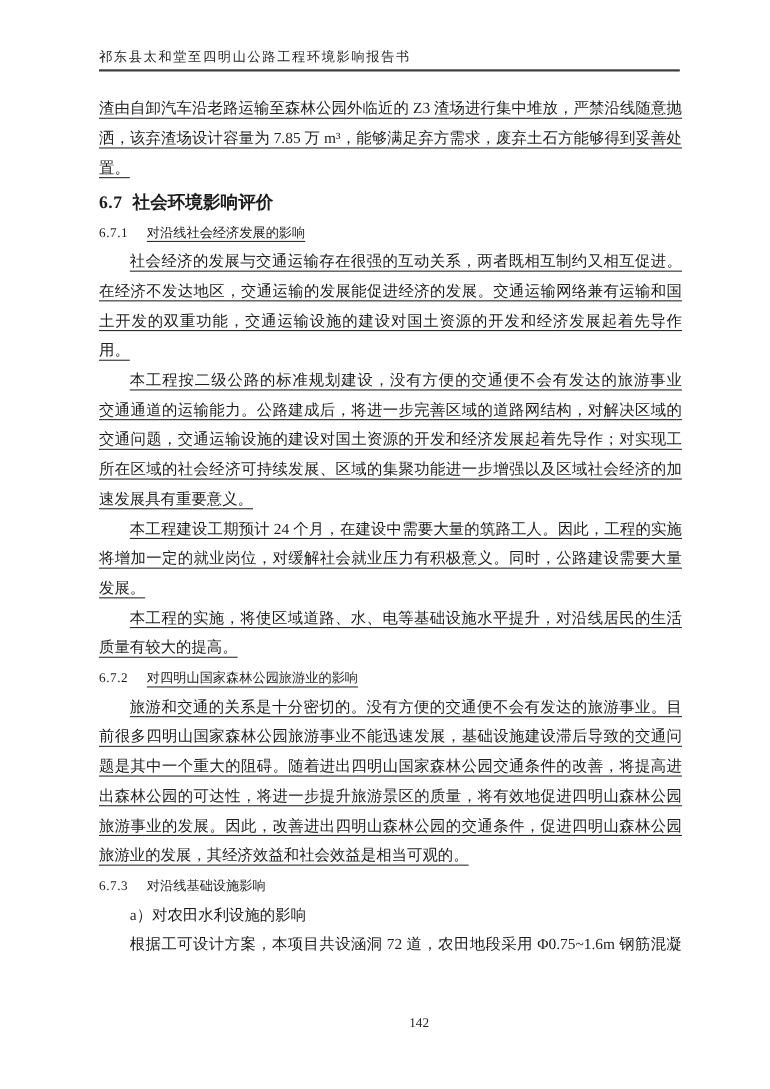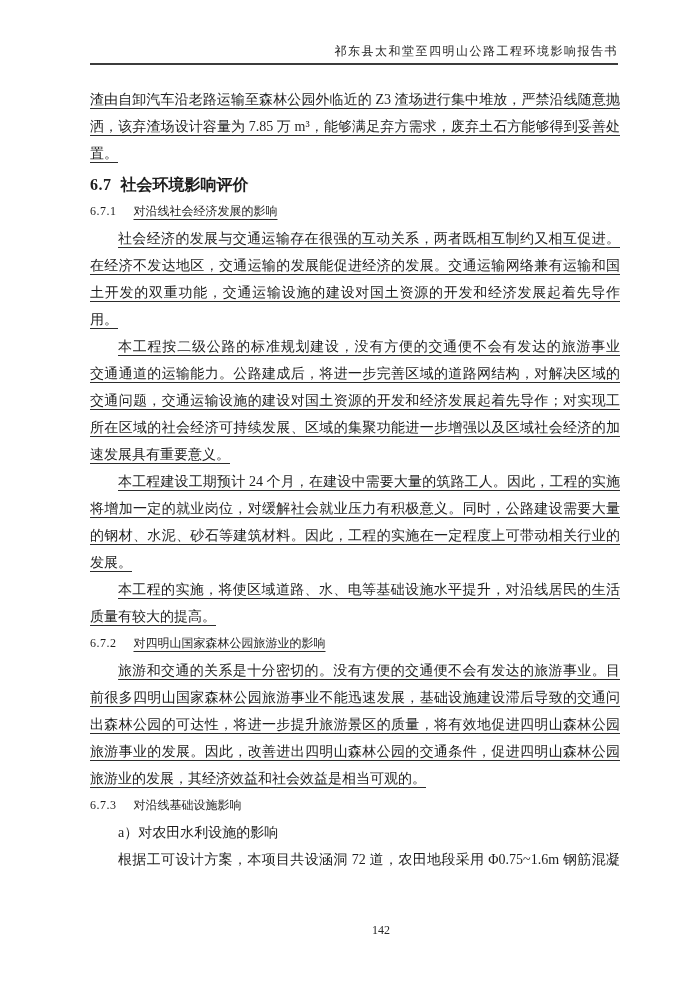--- a/index.html
+++ b/index.html
@@ -7,21 +7,20 @@
     position: relative;
     width: 700px;
     height: 990px;
     background: #ffffff;
     font-family: "Liberation Serif", "DejaVu Serif", serif;
     color: #1d1d1d;
     overflow: hidden;
   }
   .header { position: absolute; top: 0; left: 90px; width: 528px; }
   .header-title {
-    text-align: right;
     font-size: 12px;
     padding-top: 43px;
     color: #262626;
     letter-spacing: 1.5px;
   }
   .header-rule { border-bottom: 2px solid #3c3c3c; margin-top: 3px; }
 
   .content {
     position: absolute;
     left: 90px;
@@ -82,31 +81,31 @@
       <div>
         <div class="line fill indent"><span class="u">本工程按二级公路的标准规划建设，没有方便的交通便不会有发达的旅游事业</span></div>
         <div class="line fill"><span class="u">交通通道的运输能力。公路建成后，将进一步完善区域的道路网结构，对解决区域的</span></div>
         <div class="line fill"><span class="u">交通问题，交通运输设施的建设对国土资源的开发和经济发展起着先导作；对实现工程</span></div>
         <div class="line fill"><span class="u">所在区域的社会经济可持续发展、区域的集聚功能进一步增强以及区域社会经济的加</span></div>
         <div class="line"><span class="u">速发展具有重要意义。</span></div>
       </div>
       <div>
         <div class="line fill indent"><span class="u">本工程建设工期预计 24 个月，在建设中需要大量的筑路工人。因此，工程的实施</span></div>
         <div class="line fill"><span class="u">将增加一定的就业岗位，对缓解社会就业压力有积极意义。同时，公路建设需要大量</span></div>
-        <div class="line fill"><span class="u">的钢材、水泥、砂石等建筑材料。因此，工程的实施在一定程度上可带动相关行业的</span></div>
         <div class="line"><span class="u">发展。</span></div>
       </div>
       <div>
         <div class="line fill indent"><span class="u">本工程的实施，将使区域道路、水、电等基础设施水平提升，对沿线居民的生活</span></div>
         <div class="line"><span class="u">质量有较大的提高。</span></div>
       </div>
       <div class="h3"><span class="hnum">6.7.2</span><span class="u">对四明山国家森林公园旅游业的影响</span></div>
       <div>
         <div class="line fill indent"><span class="u">旅游和交通的关系是十分密切的。没有方便的交通便不会有发达的旅游事业。目</span></div>
         <div class="line fill"><span class="u">前很多四明山国家森林公园旅游事业不能迅速发展，基础设施建设滞后导致的交通问</span></div>
+        <div class="line fill"><span class="u">题是其中一个重大的阻碍。随着进出四明山国家森林公园交通条件的改善，将提高进</span></div>
         <div class="line fill"><span class="u">出森林公园的可达性，将进一步提升旅游景区的质量，将有效地促进四明山森林公园</span></div>
         <div class="line fill"><span class="u">旅游事业的发展。因此，改善进出四明山森林公园的交通条件，促进四明山森林公园</span></div>
         <div class="line"><span class="u">旅游业的发展，其经济效益和社会效益是相当可观的。</span></div>
       </div>
       <div class="h3"><span class="hnum">6.7.3</span><span>对沿线基础设施影响</span></div>
       <div>
         <div class="line indent"><span>a）对农田水利设施的影响</span></div>
       </div>
       <div>
         <div class="line fill indent"><span>根据工可设计方案，本项目共设涵洞 72 道，农田地段采用 Φ0.75~1.6m 钢筋混凝</span></div>

